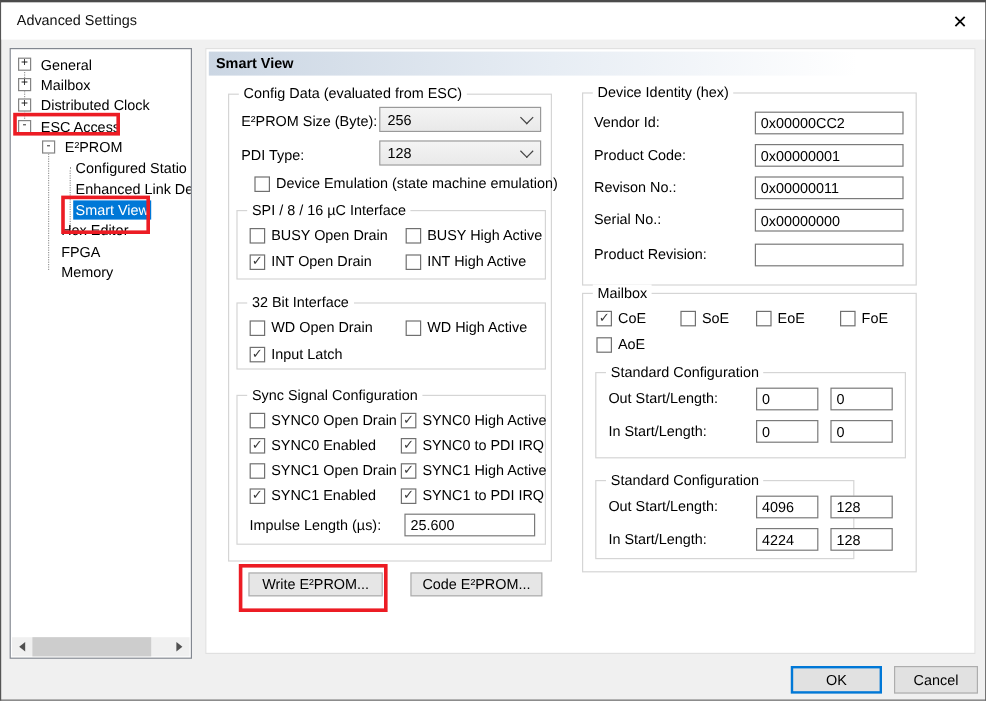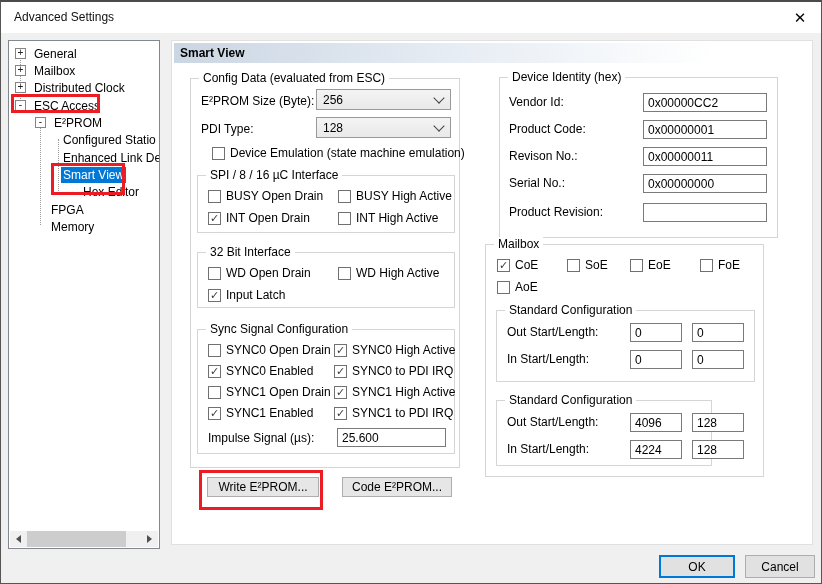--- a/index.html
+++ b/index.html
@@ -91,21 +91,21 @@
     </div>
     <div class="trow" style="top:90px;padding-left:52px;">
       <span class="tlabel">Configured Statio</span>
     </div>
     <div class="trow" style="top:108px;padding-left:52px;">
       <span class="tlabel">Enhanced Link De</span>
     </div>
     <div class="trow sel" style="top:125px;padding-left:52px;">
       <span class="tlabel">Smart View</span>
     </div>
-    <div class="trow" style="top:142px;padding-left:72px;">
+    <div class="trow" style="top:142px;padding-left:40px;">
       <span class="tlabel">Hex Editor</span>
     </div>
     <div class="trow" style="top:160px;padding-left:40px;">
       <span class="tlabel">FPGA</span>
     </div>
     <div class="trow" style="top:177px;padding-left:40px;">
       <span class="tlabel">Memory</span>
     </div>
 
     <div class="hscroll">
@@ -205,29 +205,29 @@
           <span>SYNC1 High Active</span>
         </label>
         <label class="cb" style="left:10px;top:76px;">
           <span class="box">✓</span>
           <span>SYNC1 Enabled</span>
         </label>
         <label class="cb" style="left:136px;top:76px;">
           <span class="box">✓</span>
           <span>SYNC1 to PDI IRQ</span>
         </label>
-        <span class="lbl" style="left:10px;top:101px;">Impulse Signal (µs):</span>
+        <span class="lbl" style="left:10px;top:101px;">Impulse Length (µs):</span>
         <input class="tfield" style="left: 139px; top: 98px; width: 109px;" value="25.600">
       </div>
     </div>
 
     <button class="btn" style="left:35px;top:436px;width:112px;">Write E²PROM...</button>
     <button class="btn" style="left:170px;top:436px;width:110px;">Code E²PROM...</button>
 
-    <div class="group" style="left:327px;top:36px;width:279px;height:161px;">
+    <div class="group" style="left:313px;top:36px;width:279px;height:161px;">
       <span class="gtitle">Device Identity (hex)</span>
       <span class="lbl" style="left:9px;top:17px;">Vendor Id:</span>
       <input class="tfield" style="left: 143px; top: 15px; width: 124px;" value="0x00000CC2">
       <span class="lbl" style="left:9px;top:44px;">Product Code:</span>
       <input class="tfield" style="left: 143px; top: 42px; width: 124px;" value="0x00000001">
       <span class="lbl" style="left:9px;top:71px;">Revison No.:</span>
       <input class="tfield" style="left: 143px; top: 69px; width: 124px;" value="0x00000011">
       <span class="lbl" style="left:9px;top:98px;">Serial No.:</span>
       <input class="tfield" style="left: 143px; top: 96px; width: 124px;" value="0x00000000">
       <span class="lbl" style="left:9px;top:127px;">Product Revision:</span>

